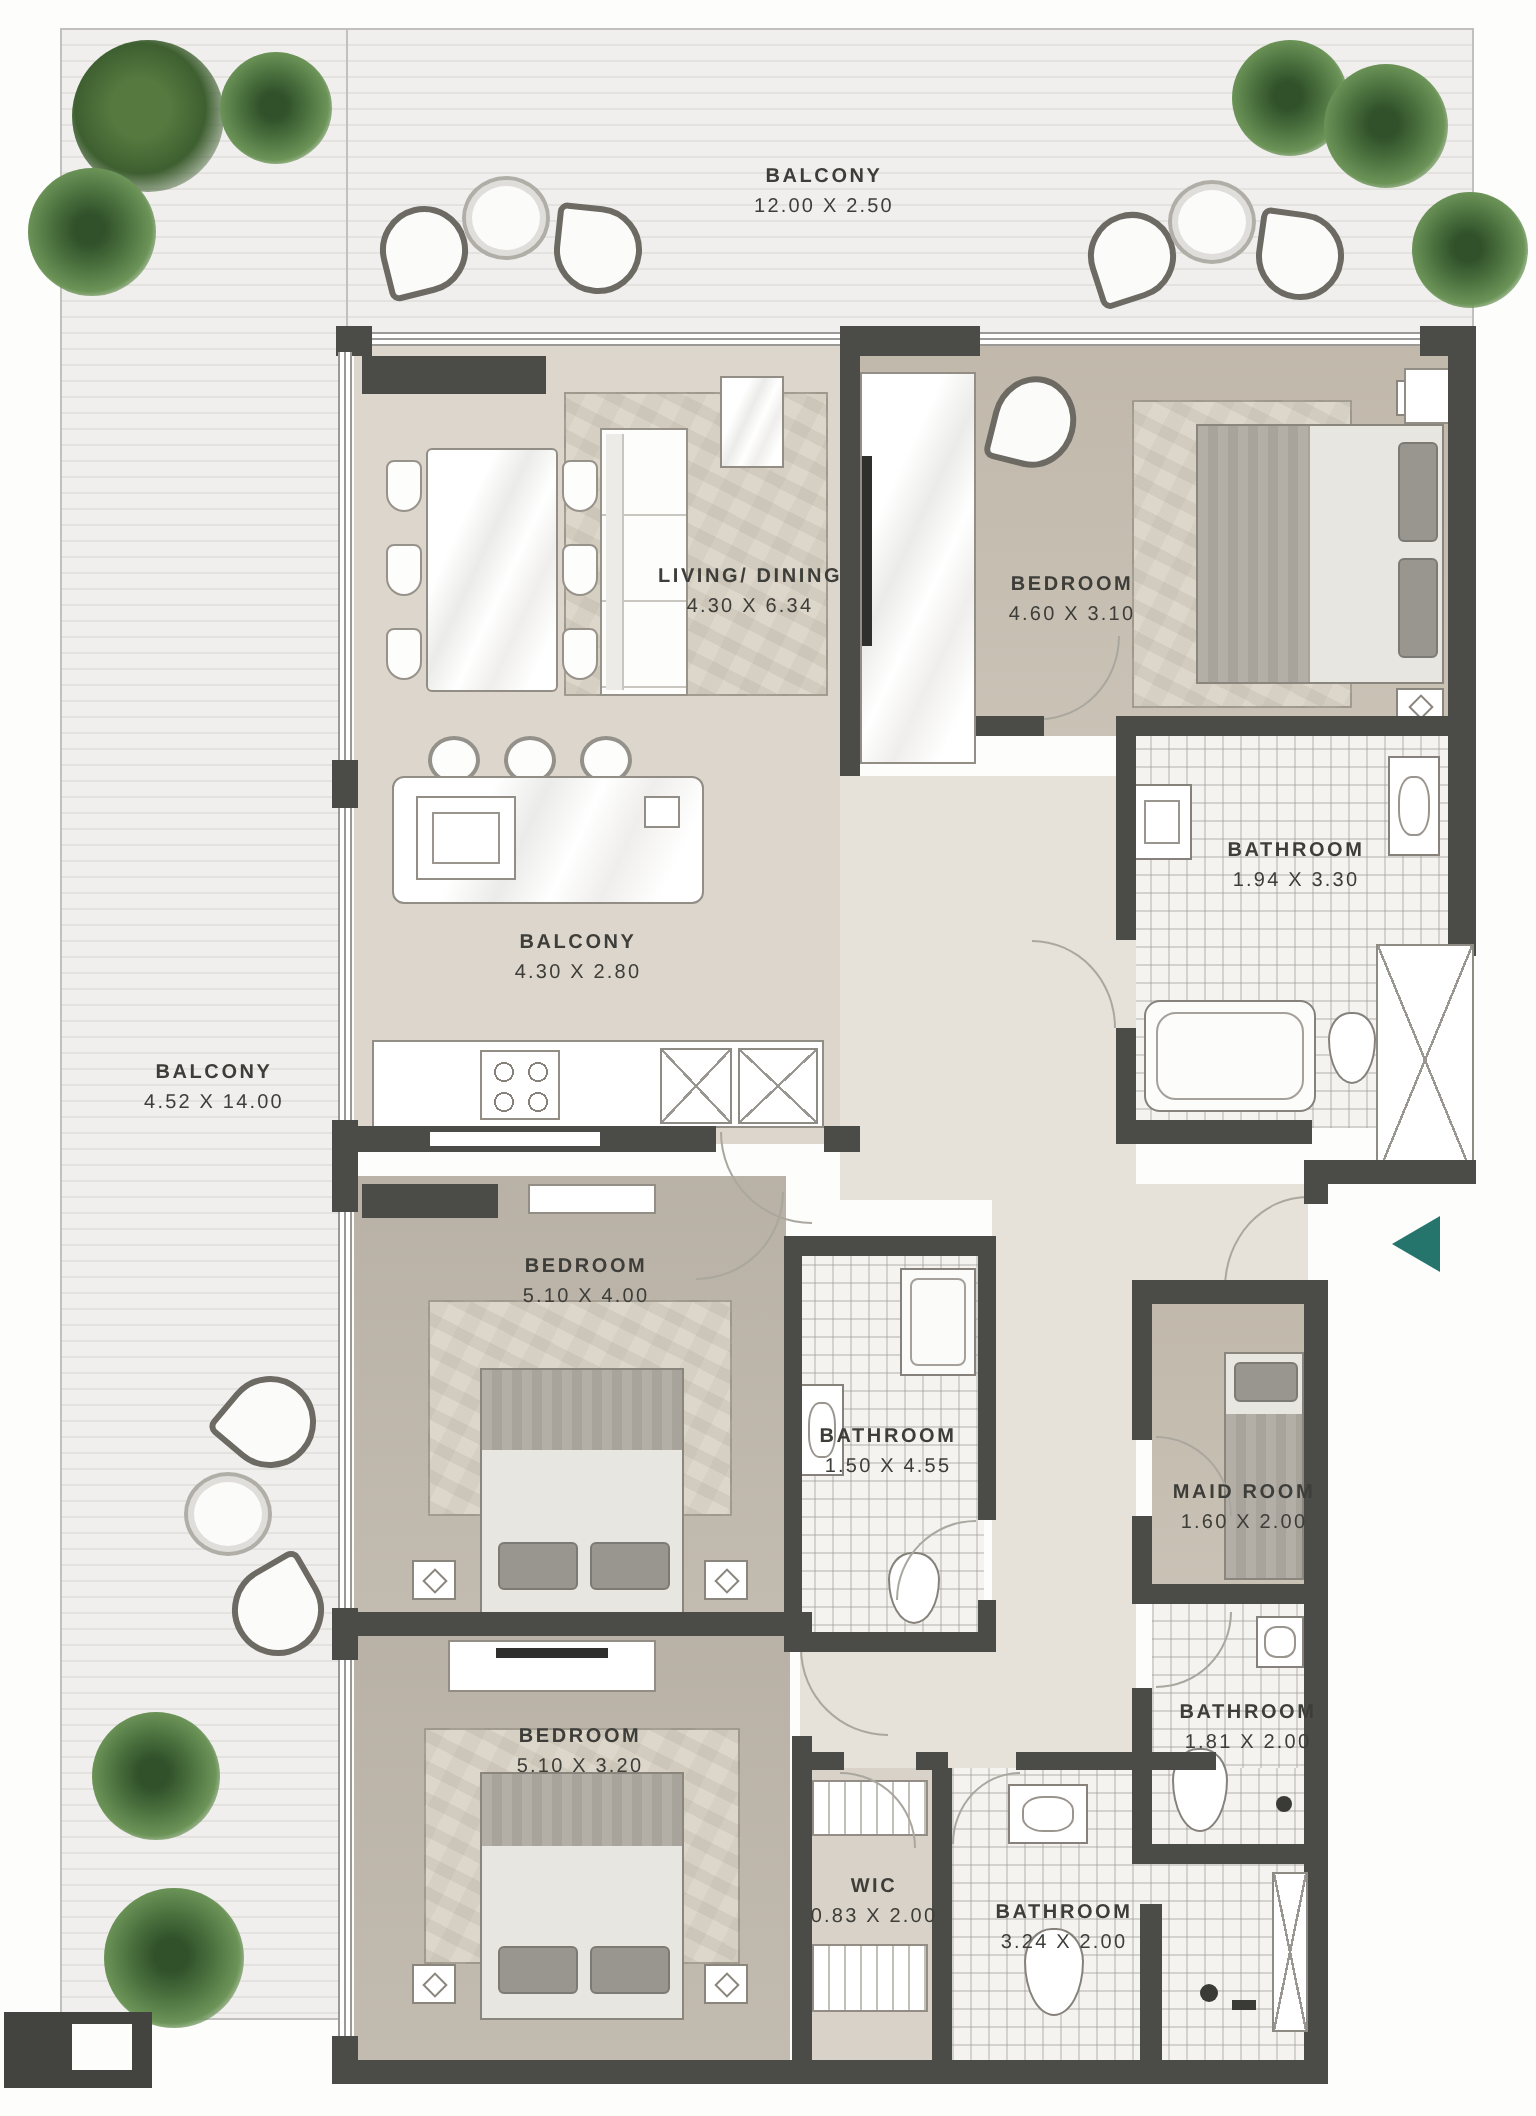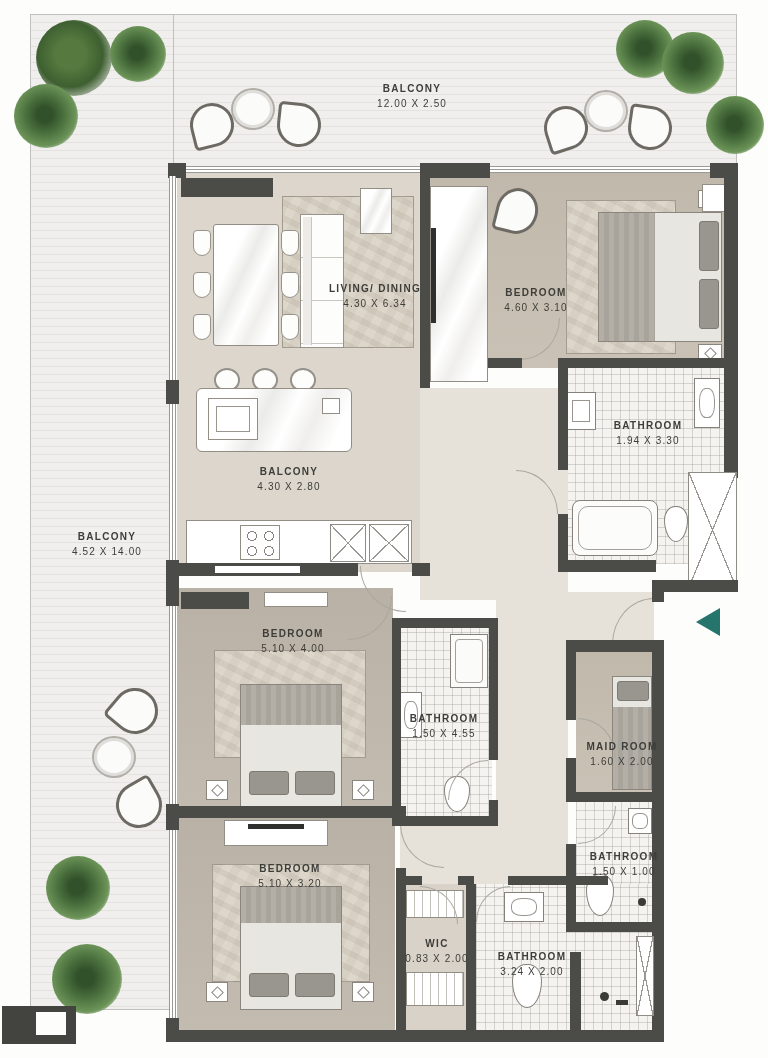--- a/index.html
+++ b/index.html
@@ -309,21 +309,21 @@
   <div class="abs label" style="left:622px;top:754px;">
     <div class="l1">MAID ROOM</div>
       <div class="l2">1.60 X 2.00</div>
     </div>
   <div class="abs label" style="left:290px;top:876px;">
     <div class="l1">BEDROOM</div>
       <div class="l2">5.10 X 3.20</div>
     </div>
   <div class="abs label" style="left:624px;top:864px;">
     <div class="l1">BATHROOM</div>
-      <div class="l2">1.50 X 1.00</div>
+      <div class="l2">1.81 X 2.00</div>
     </div>
   <div class="abs label" style="left:437px;top:951px;">
     <div class="l1">WIC</div>
       <div class="l2">0.83 X 2.00</div>
     </div>
   <div class="abs label" style="left:532px;top:964px;">
     <div class="l1">BATHROOM</div>
       <div class="l2">3.24 X 2.00</div>
     </div>
 

